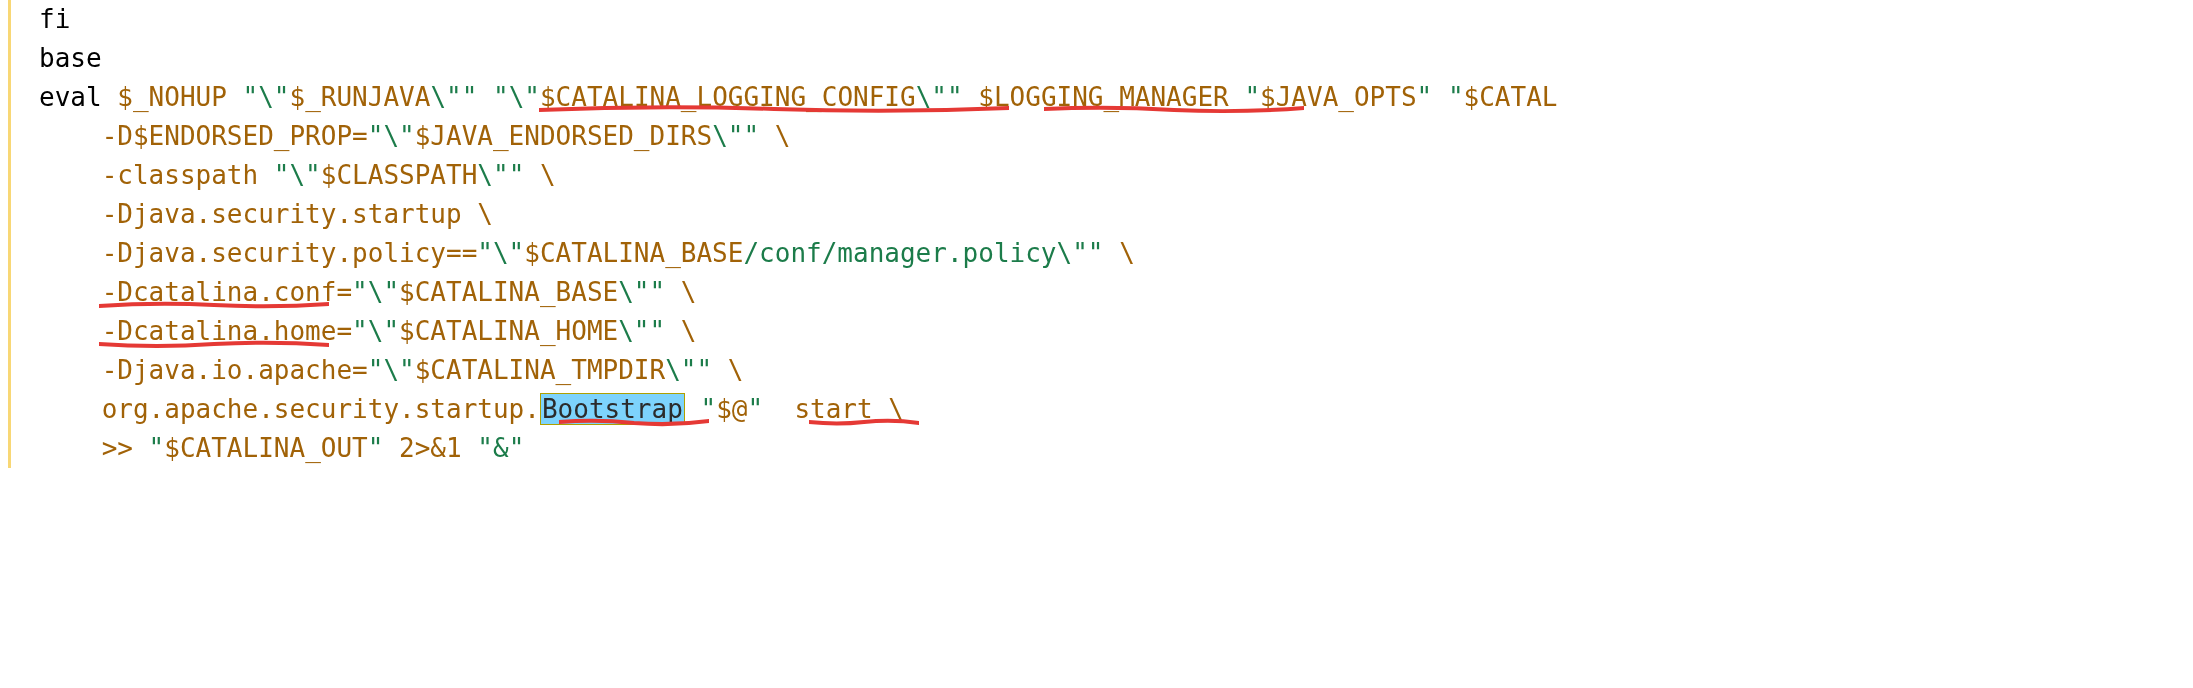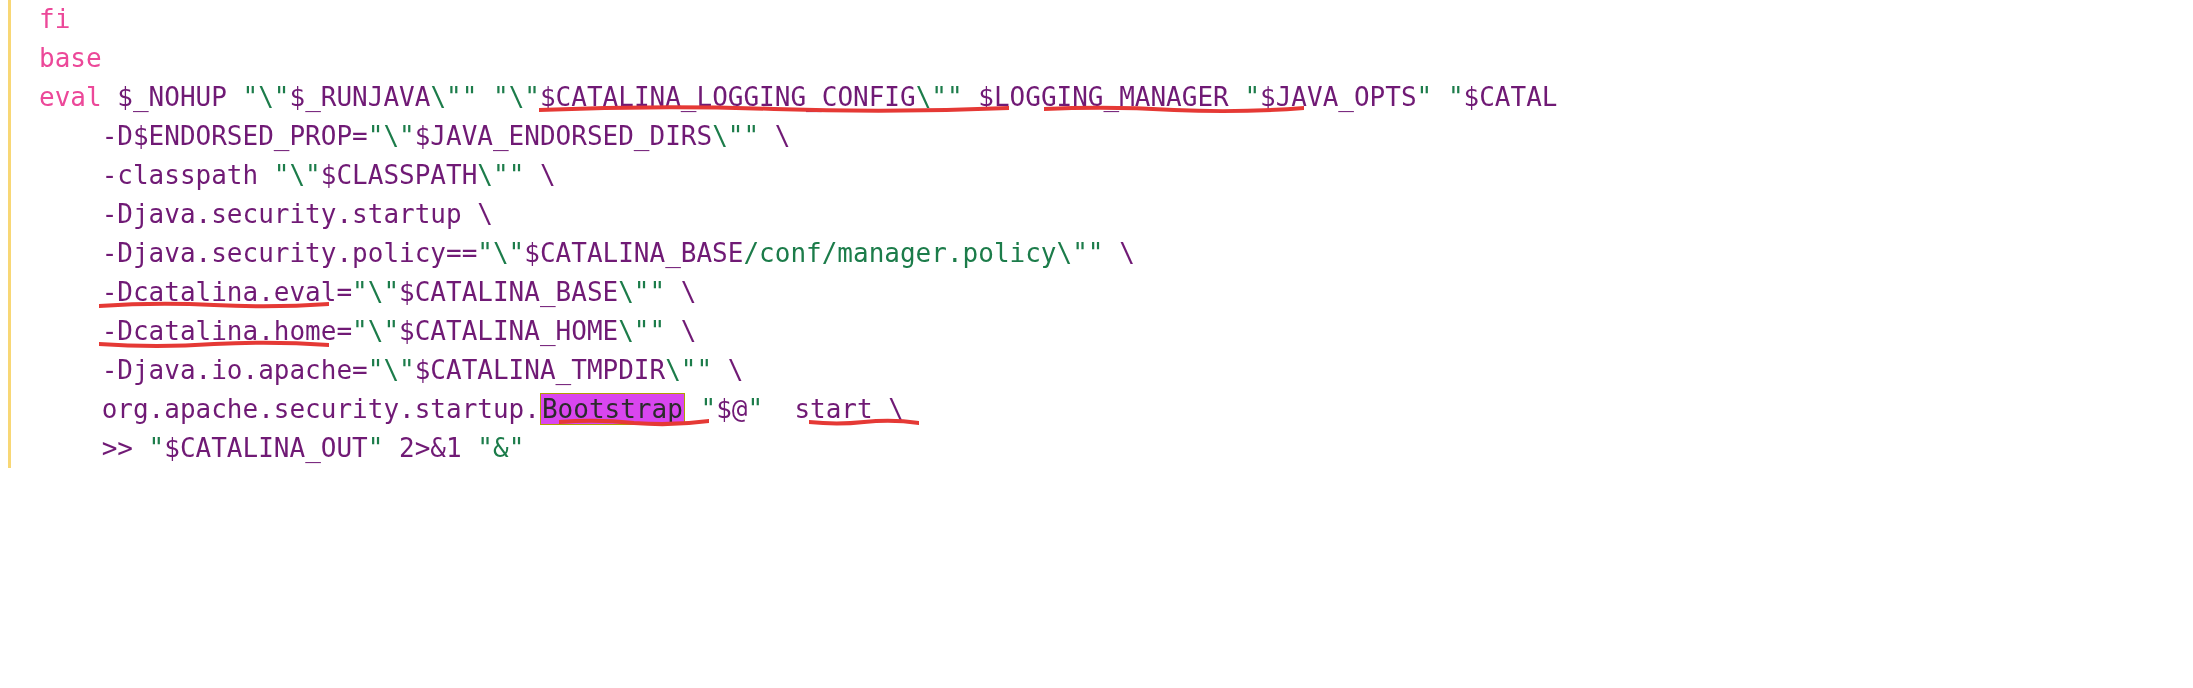--- a/index.html
+++ b/index.html
@@ -14,25 +14,25 @@
       position: relative;
       border-left: 3px solid #f8d775;
       padding-left: 0;
       margin-left: 8px;
     }
     .code-block {
       padding: 0 0 0 28px;
       white-space: pre;
       color: #2b2b2b;
     }
-    .kw-cyan { color: #ec4899; }
+    .kw-cyan { color: #000000; }
     .kw-green { color: #1c7c4a; }
-    .kw-black { color: #701a75; }
+    .kw-black { color: #a16207; }
     .highlight {
-      background-color: #d946ef;
+      background-color: #7dd3fc;
       border: 1px solid #b0a000;
       padding: 0 1px;
     }
     .annotations {
       position: absolute;
       top: 0;
       left: 28px;
       width: 2165px;
       height: 100%;
       pointer-events: none;
@@ -50,21 +50,21 @@
 <body>
 
 <div class="code-container">
 <pre class="code-block"><span class="kw-cyan">fi</span>
 <span class="kw-cyan">base</span>
 <span class="kw-cyan">eval</span><span class="kw-black"> $_NOHUP </span><span class="kw-green">"\"</span><span class="kw-black">$_RUNJAVA</span><span class="kw-green">\"" </span><span class="kw-green">"\"</span><span class="kw-black">$CATALINA_LOGGING_CONFIG</span><span class="kw-green">\""</span><span class="kw-black"> $LOGGING_MANAGER </span><span class="kw-green">"</span><span class="kw-black">$JAVA_OPTS</span><span class="kw-green">" </span><span class="kw-green">"</span><span class="kw-black">$CATAL</span>
 <span class="kw-black">    </span><span class="kw-black">-D$ENDORSED_PROP=</span><span class="kw-green">"\"</span><span class="kw-black">$JAVA_ENDORSED_DIRS</span><span class="kw-green">\""</span><span class="kw-black"> \</span>
 <span class="kw-black">    </span><span class="kw-black">-classpath </span><span class="kw-green">"\"</span><span class="kw-black">$CLASSPATH</span><span class="kw-green">\""</span><span class="kw-black"> \</span>
 <span class="kw-black">    </span><span class="kw-black">-Djava.security.startup \</span>
 <span class="kw-black">    </span><span class="kw-black">-Djava.security.policy==</span><span class="kw-green">"\"</span><span class="kw-black">$CATALINA_BASE</span><span class="kw-green">/conf/manager.policy</span><span class="kw-green">\""</span><span class="kw-black"> \</span>
-<span class="kw-black">    </span><span class="kw-black">-Dcatalina.eval=</span><span class="kw-green">"\"</span><span class="kw-black">$CATALINA_BASE</span><span class="kw-green">\""</span><span class="kw-black"> \</span>
+<span class="kw-black">    </span><span class="kw-black">-Dcatalina.conf=</span><span class="kw-green">"\"</span><span class="kw-black">$CATALINA_BASE</span><span class="kw-green">\""</span><span class="kw-black"> \</span>
 <span class="kw-black">    </span><span class="kw-black">-Dcatalina.home=</span><span class="kw-green">"\"</span><span class="kw-black">$CATALINA_HOME</span><span class="kw-green">\""</span><span class="kw-black"> \</span>
 <span class="kw-black">    </span><span class="kw-black">-Djava.io.apache=</span><span class="kw-green">"\"</span><span class="kw-black">$CATALINA_TMPDIR</span><span class="kw-green">\""</span><span class="kw-black"> \</span>
 <span class="kw-black">    </span><span class="kw-black">org.apache.security.startup.</span><span class="highlight">Bootstrap</span><span class="kw-green"> "</span><span class="kw-black">$@</span><span class="kw-green">" </span><span class="kw-black"> start </span><span class="kw-black">\</span>
 <span class="kw-black">    </span><span class="kw-black">&gt;&gt; </span><span class="kw-green">"</span><span class="kw-black">$CATALINA_OUT</span><span class="kw-green">"</span><span class="kw-black"> 2&gt;&amp;1 </span><span class="kw-green">"</span><span class="kw-green">&amp;</span><span class="kw-green">"</span></pre>
 
   <div class="annotations">
     <div class="underline" style="left:500px; top:104px; width:470px;">
       <svg width="470" height="12" viewBox="0 0 470 12">
           <path d="M0 6 Q118 1 235 5 Q353 9 470 4" stroke="#e53935" stroke-width="4" fill="none" stroke-linecap="round"></path>
         </svg>

